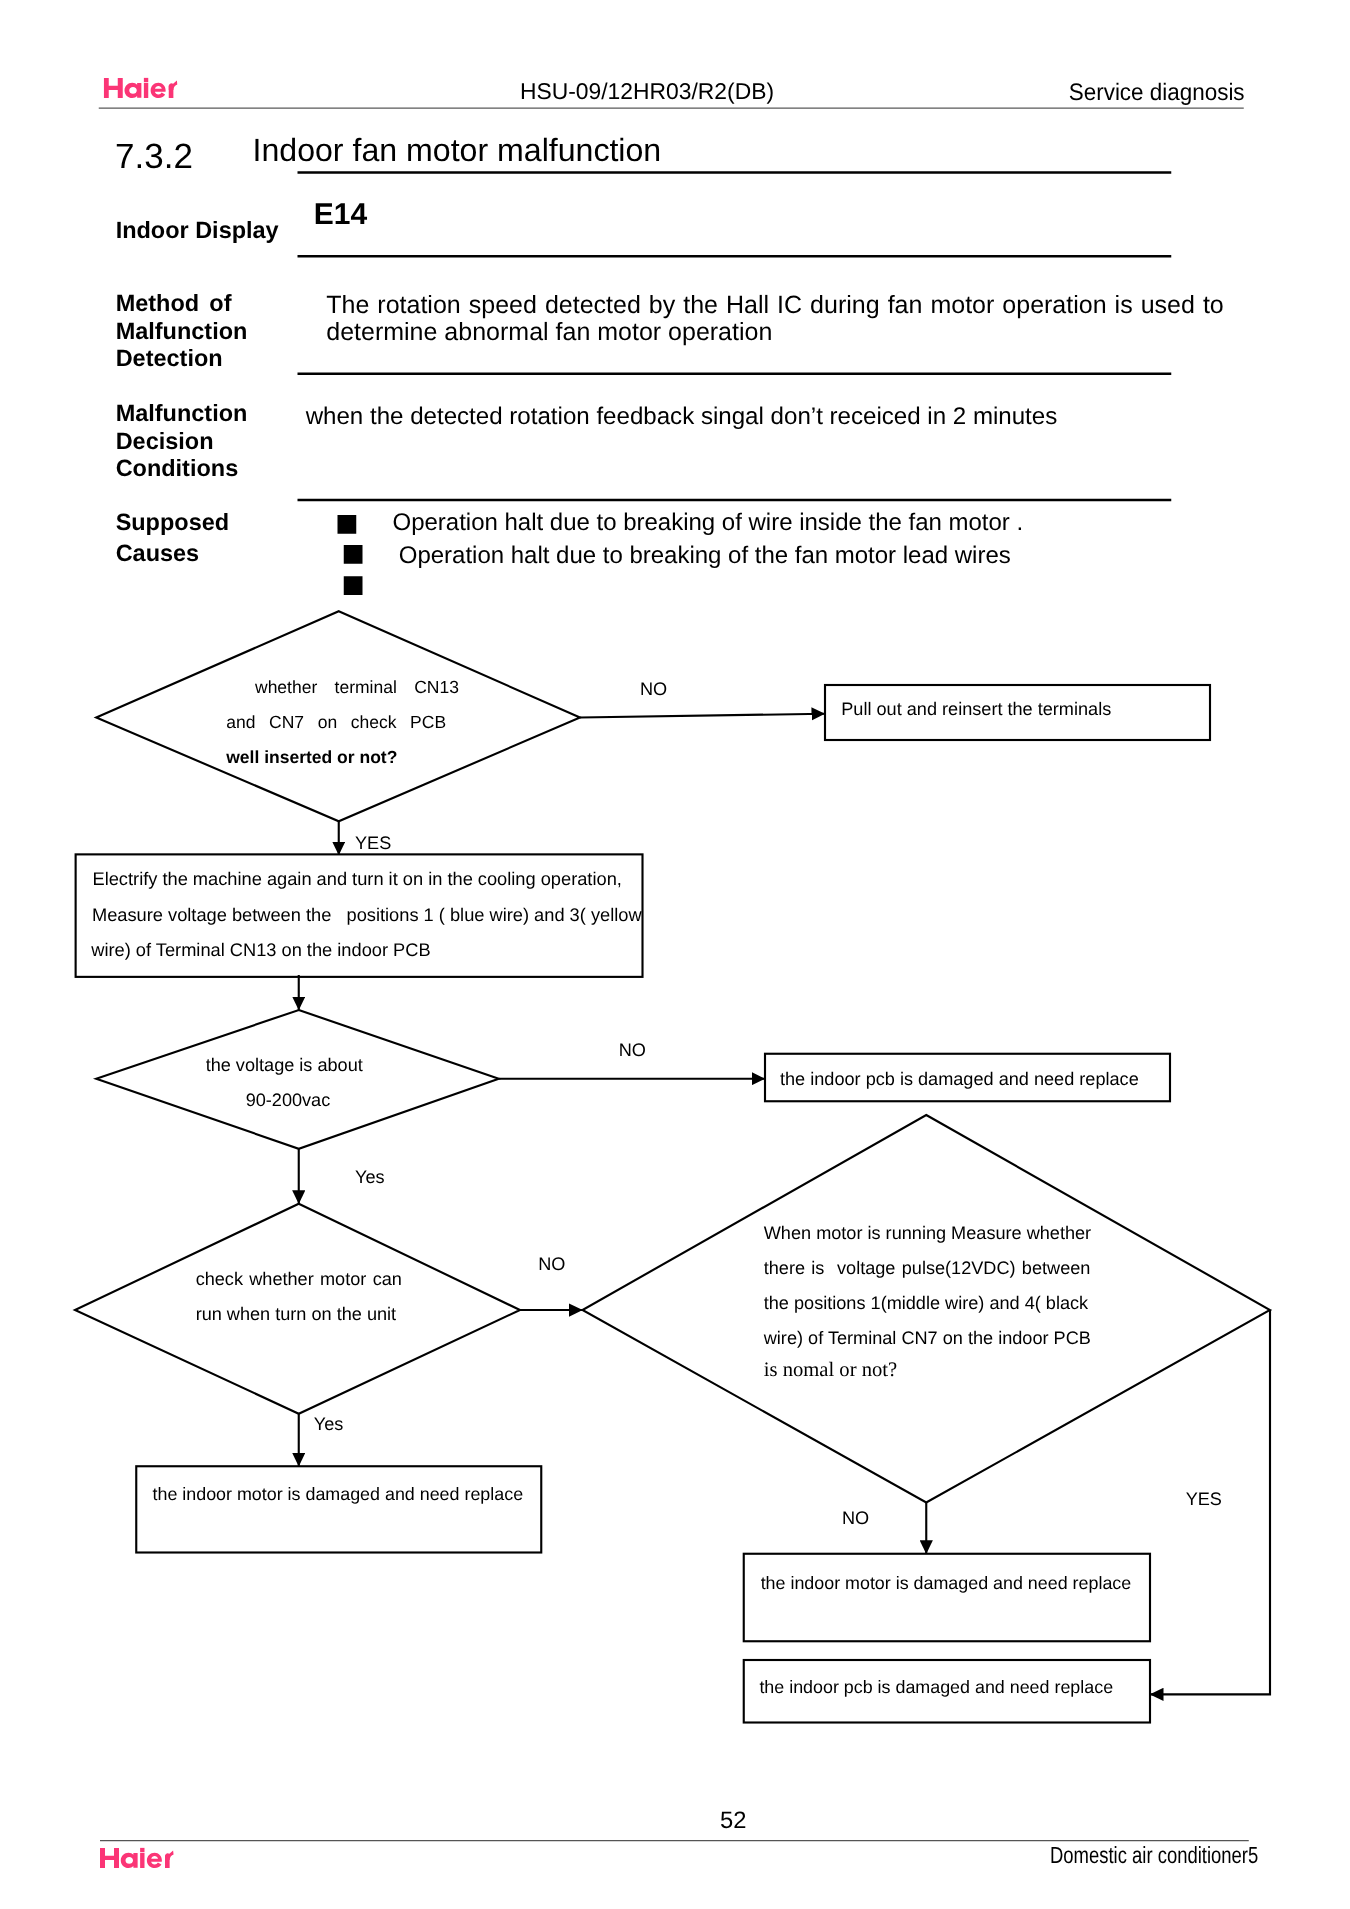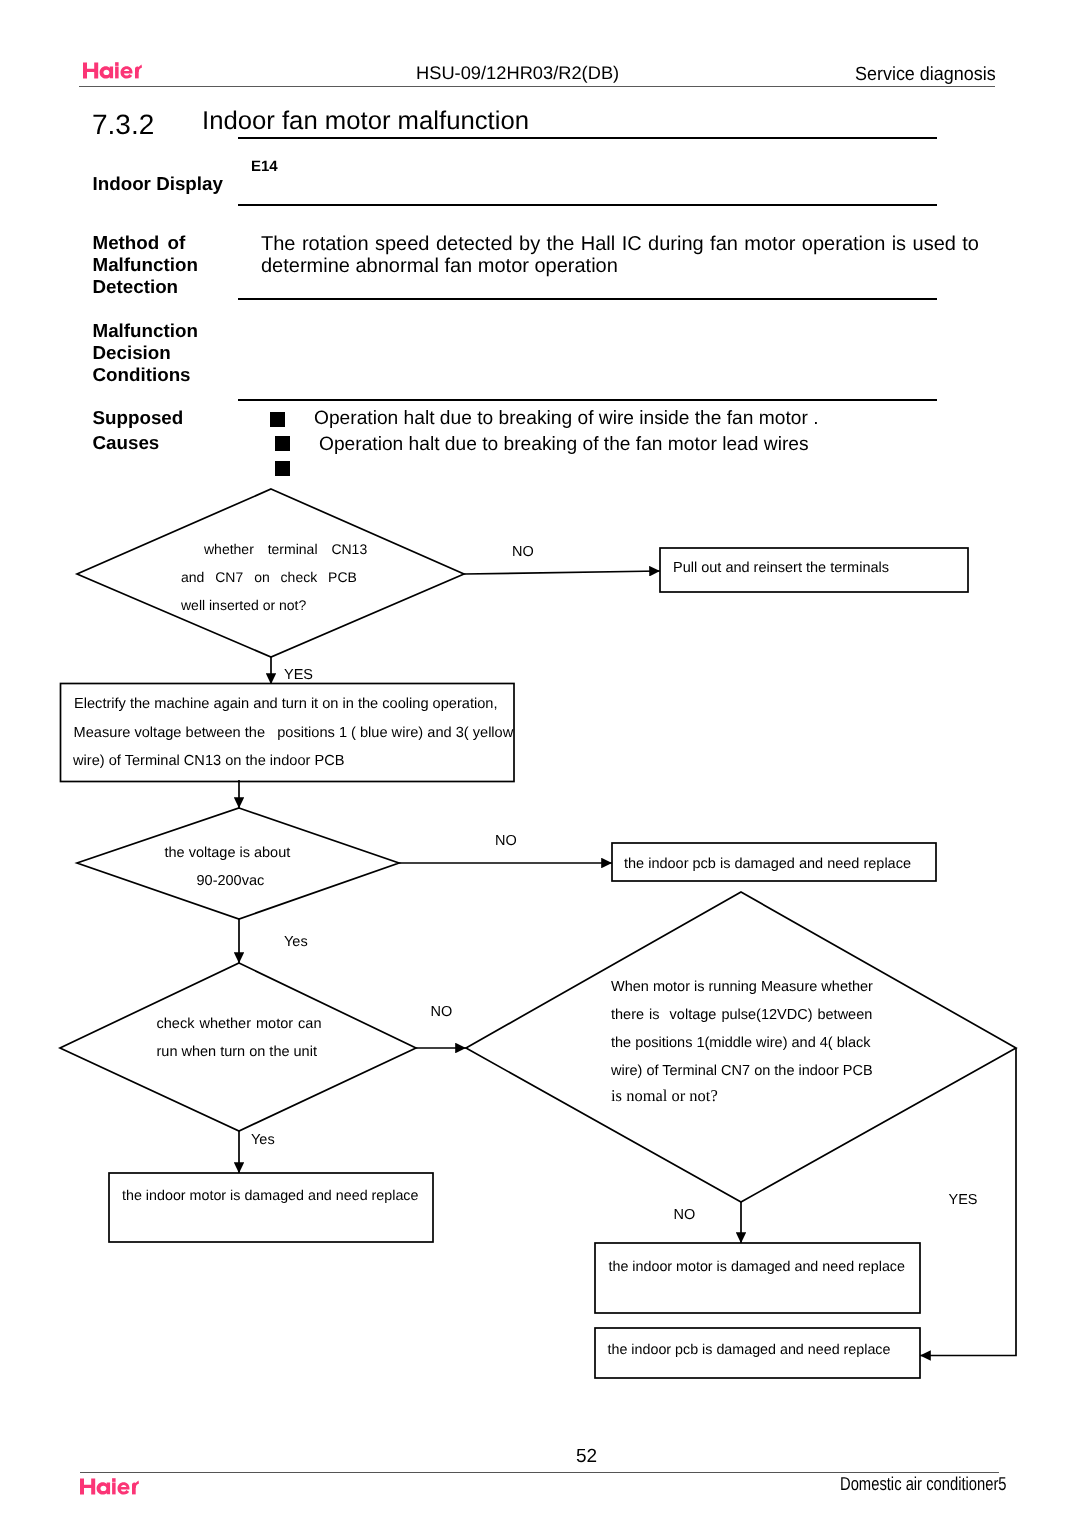--- a/index.html
+++ b/index.html
@@ -21,21 +21,21 @@
   .ttl-num{left:92px;top:109px;font-size:28px;}
   .ttl-txt{left:202px;top:107px;font-size:25.7px;}
   .ttl-rule{left:238px;top:137px;width:699px;height:2px;background:#000;}
 
   
   .lbl{font-weight:bold;font-size:18.8px;line-height:22px;left:92.5px;}
   .lbl2 span:first-child{word-spacing:3px;}
   .val{font-size:20px;left:261px;}
   .rule{left:238px;height:2px;background:#000;width:699px;}
   .lbl1{top:160.5px;margin-top:12px;}
-  .val1{top:158px;font-weight:bold;font-size:15px;left:251px;}
+  .val1{top:158px;font-weight:bold;font-size:24px;left:251px;}
   .r1{top:204px;}
   .lbl2{top:232px;}
   .val2{top:233px;width:718px;text-align:justify;line-height:22px;}
   .val2 span{display:block;}
   .r2{top:298px;}
   .lbl3{top:320px;}
   .val3{top:323px;width:760px;left:244.5px;line-height:22px;font-size:19.3px;}
   .r3{top:399px;}
   .lbl4{top:406px;line-height:24.5px;}
   .bullet{width:14.5px;height:14.5px;background:#000;}
@@ -45,21 +45,21 @@
   .ctxt{font-size:19.2px;white-space:nowrap;}
   .ct1{left:314px;top:408px;}
   .ct2{left:319px;top:433.5px;}
   .ct3{left:319px;top:458px;}
 
   
   .ft{position:absolute;font-size:14px;white-space:pre;line-height:16px;}
   .serif{font-family:"Liberation Serif",serif;font-size:16px;}
   .d1l1{left:204px;top:541px;word-spacing:10px;}
   .d1l2{left:181px;top:568.5px;word-spacing:7px;}
-  .d1l3{left:181px;top:597px;}
+  .d1l3{left:181px;top:597px;font-weight:bold;}
   .b1t{left:673px;top:560px;font-size:14.5px;}
   .lno1{left:512px;top:544px;font-size:14.5px;}
   .lyes1{left:284px;top:667px;font-size:14.5px;}
   .b2l1{left:74px;top:696px;font-size:14.6px;}
   .b2l2{left:73.6px;top:724.5px;font-size:14.6px;}
   .b2l3{left:73px;top:752.5px;font-size:14.6px;}
   .d2l1{left:164.5px;top:845px;font-size:14.5px;}
   .d2l2{left:196.5px;top:872.5px;font-size:14.5px;}
   .lno2{left:495px;top:833px;font-size:14.5px;}
   .b3t{left:624px;top:856px;font-size:14.5px;}
@@ -125,20 +125,21 @@
   <div class="val val2">
       <span>The rotation speed detected by the Hall IC during fan motor operation is used to determine abnormal fan motor operation</span>
     </div>
   <div class="rule r2"></div>
 
   <div class="lbl lbl3">
     <span>Malfunction</span><br>
     <span>Decision</span><br>
     <span>Conditions</span>
   </div>
+  <div class="val val3">when the detected rotation feedback singal don’t receiced in 2 minutes</div>
   <div class="rule r3"></div>
 
   <div class="lbl lbl4">
     <span>Supposed</span><br>
     <span>Causes</span>
   </div>
   <div class="bullet bu1"></div>
   <div class="bullet bu2"></div>
   <div class="bullet bu3"></div>
   <div class="ctxt ct1">Operation halt due to breaking of wire inside the fan motor .</div>

